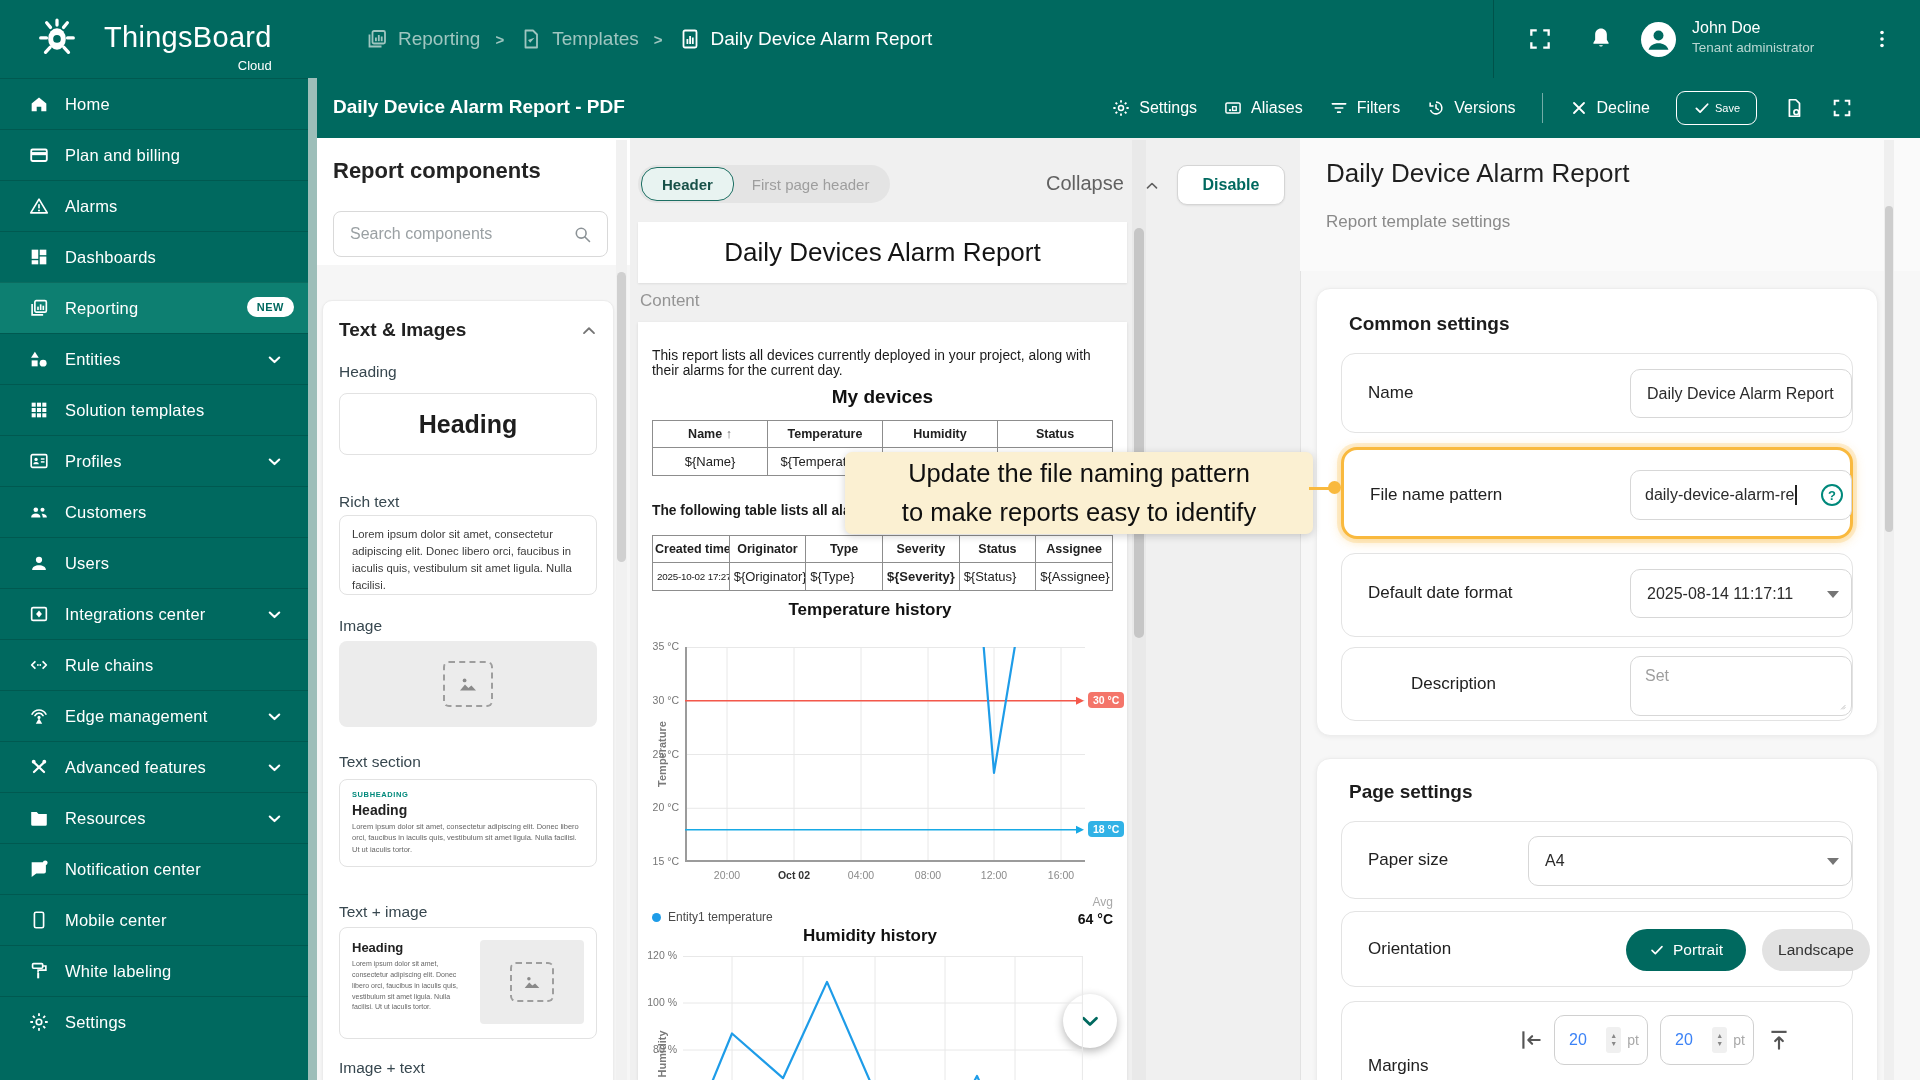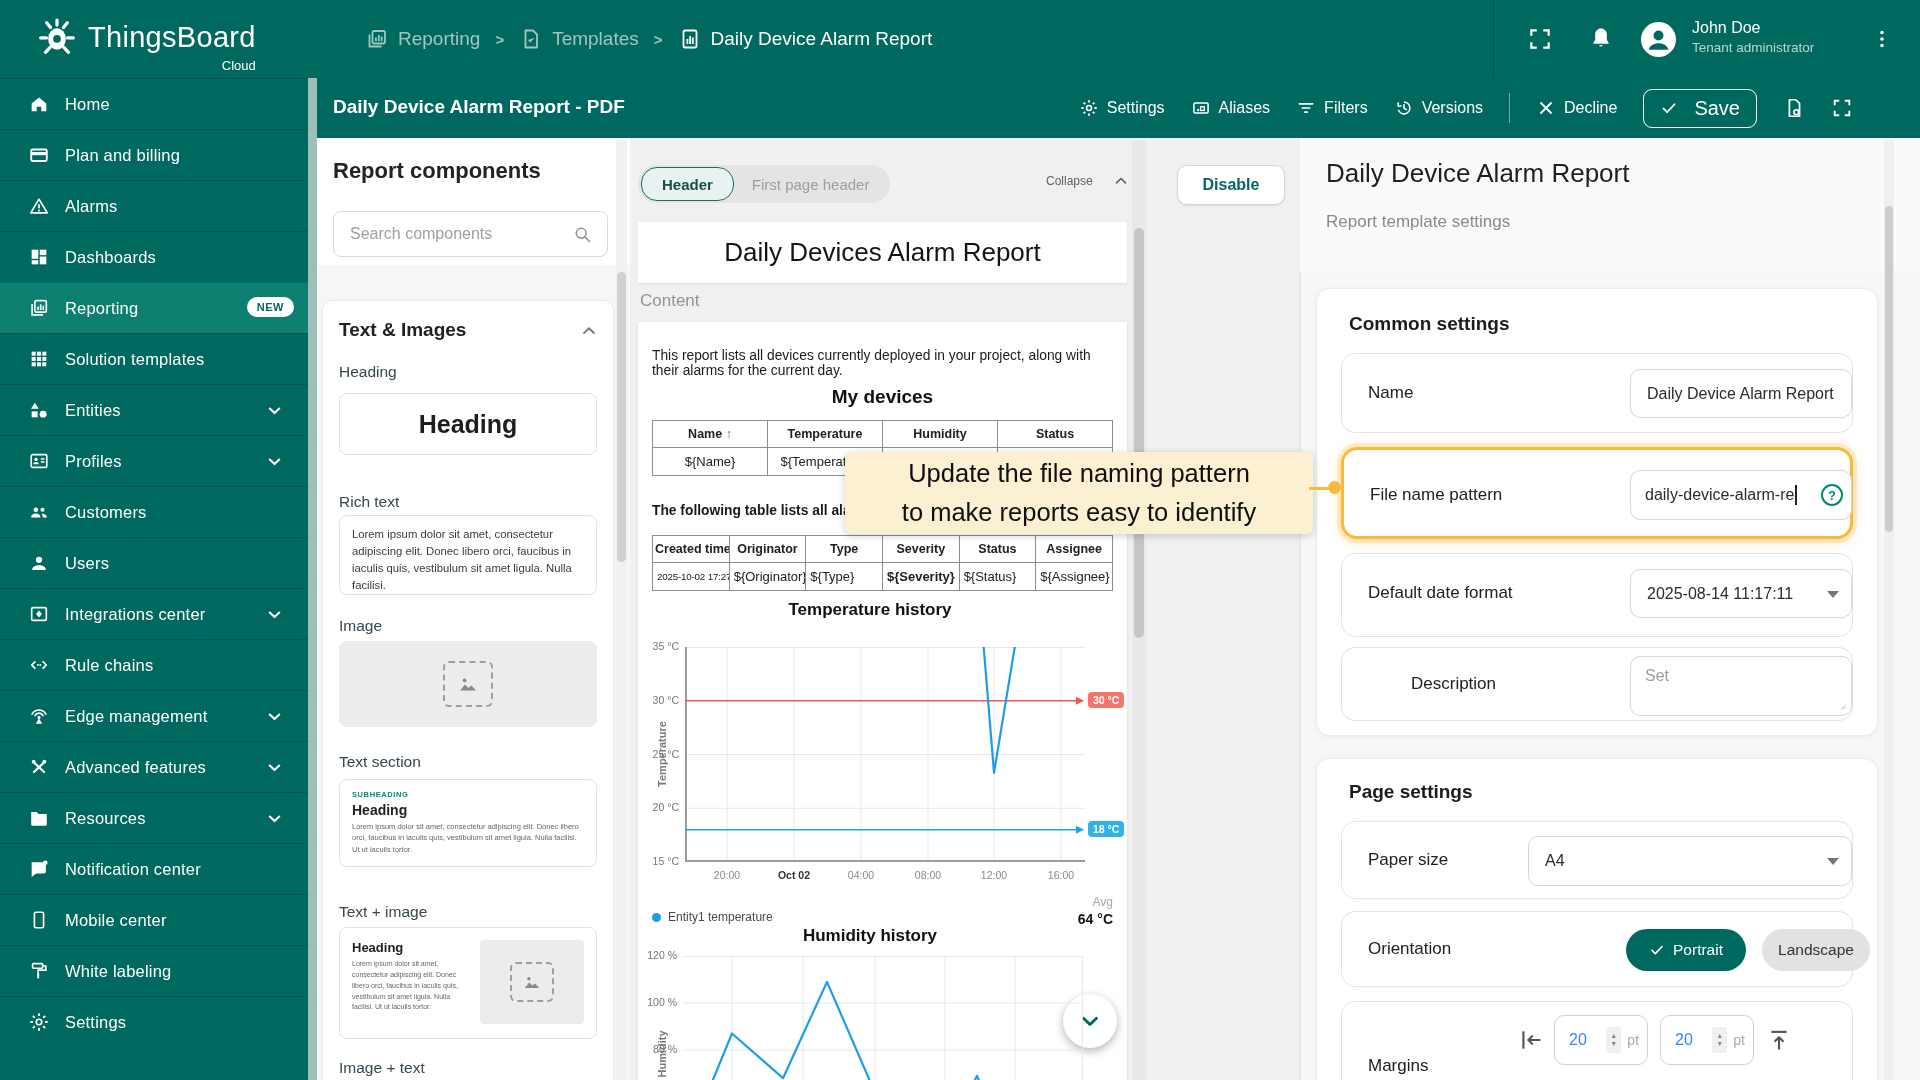--- a/index.html
+++ b/index.html
@@ -6,21 +6,21 @@
   .stage{position:relative;width:1920px;height:1080px;overflow:hidden;background:#f0f0f0;
     font-family:"Liberation Sans","DejaVu Sans",sans-serif;color:#212121;}
   .abs{position:absolute;}
   .icn{display:inline-flex;align-items:center;justify-content:center;}
   .icn svg{width:100%;height:100%;display:block;}
 
   
   .topbar{position:absolute;left:0;top:0;width:1920px;height:78px;background:#00695f;color:#fff;}
   .brand{position:absolute;left:34px;top:14px;display:flex;align-items:flex-start;}
   .brand-bug{width:46px;height:46px;color:#fff;}
-  .brand-text{margin-left:8px;position:relative;}
+  .brand-text{margin-left:24px;position:relative;}
   .brand-name{font-size:29px;font-weight:500;letter-spacing:.3px;line-height:46px;}
   .brand-sub{position:absolute;right:0;top:44px;font-size:13px;font-weight:400;}
   .crumbs{position:absolute;left:365px;top:0;height:78px;display:flex;align-items:center;gap:15px;font-size:19px;}
   .crumb{display:flex;align-items:center;gap:9px;color:#9fc6c0;cursor:pointer;}
   .crumb.active{color:#fff;}
   .crumb .icn{width:24px;height:24px;}
   .crumb-sep{color:#9fc6c0;font-size:15px;font-weight:700;}
   .top-divider{position:absolute;left:1493px;top:0;width:1px;height:78px;background:rgba(0,0,0,0.22);}
   .top-iconbtn{width:26px;height:26px;color:#fff;cursor:pointer;}
   .fs-btn{position:absolute;left:1527px;top:26px;}
@@ -31,21 +31,21 @@
   .user-role{font-size:13.5px;color:#b9d7d2;}
   .kebab{position:absolute;left:1870px;top:26px;width:24px;height:26px;color:#fff;cursor:pointer;}
 
   
   .toolbar2{position:absolute;left:308px;top:78px;width:1612px;height:60px;background:#00695f;color:#fff;}
   .tb-title{position:absolute;left:25px;top:18px;font-size:19px;font-weight:700;}
   .tb-actions{position:absolute;right:67px;top:0;height:60px;display:flex;align-items:center;gap:26px;}
   .tb-btn{display:flex;align-items:center;gap:8px;font-size:16px;font-weight:500;cursor:pointer;}
   .tb-btn .icn{width:20px;height:20px;}
   .tb-sep{width:1px;height:30px;background:rgba(255,255,255,0.45);}
-  .save-btn{display:flex;align-items:center;gap:16px;font-size:20px;font-weight:500;border:1.5px solid #fff;
+  .save-btn{display:flex;align-items:center;gap:4px;font-size:11px;font-weight:500;border:1.5px solid #fff;
     border-radius:9px;padding:7px 16px;cursor:pointer;}
   .tb-iconbtn{width:22px;height:22px;color:#fff;cursor:pointer;}
 
   
   .sidebar{position:absolute;left:0;top:78px;width:308px;height:1002px;background:#00695f;overflow:hidden;}
   .side-item{height:51px;box-sizing:border-box;border-top:1px solid rgba(0,0,0,0.15);display:flex;align-items:center;
     color:#fff;cursor:pointer;position:relative;padding-left:28px;}
   .side-item.active{background:#0d7f71;}
   .side-icon{width:22px;height:22px;color:#fff;flex:0 0 22px;}
   .side-label{margin-left:15px;font-size:16.5px;font-weight:500;letter-spacing:.2px;}
@@ -85,21 +85,21 @@
   .ti-img{width:104px;height:84px;background:#ececec;border-radius:4px;display:flex;align-items:center;justify-content:center;}
   .cmp-scrollbar{position:absolute;left:616px;top:140px;width:11px;height:940px;background:#f1f1f1;}
   .cmp-thumb{position:absolute;left:617px;top:272px;width:9px;height:290px;background:#d0d0d0;border-radius:5px;}
 
   
   .center-panel{position:absolute;left:630px;top:138px;width:670px;height:942px;background:#f0f0f0;}
   .tabs-pill{position:absolute;left:638px;top:165px;width:252px;height:38px;background:#e4e4e4;border-radius:19px;display:flex;align-items:center;}
   .tab-header{height:32px;margin-left:3px;padding:0 20px;background:#e8f3f1;border:1.5px solid #1d6f63;border-radius:16px;
     display:flex;align-items:center;font-size:15px;font-weight:700;color:#175048;cursor:pointer;}
   .tab-first{padding:0 18px;font-size:15px;color:#9e9e9e;cursor:pointer;}
-  .collapse-btn{position:absolute;left:1046px;top:172px;display:flex;align-items:center;gap:19px;font-size:12px;color:#616161;cursor:pointer;}
+  .collapse-btn{position:absolute;left:1046px;top:172px;display:flex;align-items:flex-end;gap:19px;font-size:20px;color:#616161;cursor:pointer;}
   .collapse-btn .icn{width:18px;height:18px;}
   .disable-btn{position:absolute;left:1177px;top:165px;width:106px;height:38px;background:#fff;border:1px solid #d5d5d5;
     border-radius:10px;display:flex;align-items:center;justify-content: center;font-size:16px;font-weight:600;color:#00695f;cursor:pointer;
     box-shadow:0 1px 2px rgba(0,0,0,0.08);}
   .doc-header{position:absolute;left:638px;top:222px;width:489px;height:61px;background:#fff;display:flex;align-items:center;
     justify-content:center;font-size:26px;font-weight:500;color:#141414;box-shadow:0 1px 2px rgba(0,0,0,0.08);}
   .content-label{position:absolute;left:640px;top:291px;font-size:17px;color:#949494;}
   .doc-page{position:absolute;left:638px;top:322px;width:489px;height:758px;background:#fff;box-shadow:0 1px 3px rgba(0,0,0,0.1);}
   .doc-intro{position:absolute;left:652px;top:348px;width:461px;font-size:13.8px;color:#1a1a1a;}
   .tbl-title{position:absolute;left:652px;width:461px;text-align:center;font-size:19px;font-weight:700;color:#111;}
@@ -400,49 +400,49 @@
               <rect x="15.8" y="9.5" width="1.8" height="4.7"></rect>
             </g>
           </svg>
         </span>
         <span class="side-label">Reporting</span>
         <span class="side-badge">NEW</span>
       </div>
       <div class="side-item">
         <span class="icn side-icon">
           <svg viewBox="0 0 24 24">
+            <path d="M7.5 4l4.2 6.5H3.3z" fill="currentColor"></path>
+            <rect x="4" y="13.5" width="6.5" height="6.5" fill="currentColor"></rect>
+            <circle cx="16.5" cy="16.5" r="3.8" fill="currentColor"></circle>
+          </svg>
+        </span>
+        <span class="side-label">Entities</span>
+        <span class="icn side-chevron">
+          <svg viewBox="0 0 24 24">
+            <path d="M6 9.5l6 5.8 6-5.8" fill="none" stroke="currentColor" stroke-width="2.6" stroke-linecap="round" stroke-linejoin="round"></path>
+          </svg>
+        </span>
+      </div>
+      <div class="side-item">
+        <span class="icn side-icon">
+          <svg viewBox="0 0 24 24">
             <g fill="currentColor">
               <rect x="4" y="4" width="4.4" height="4.4"></rect>
               <rect x="9.8" y="4" width="4.4" height="4.4"></rect>
               <rect x="15.6" y="4" width="4.4" height="4.4"></rect>
               <rect x="4" y="9.8" width="4.4" height="4.4"></rect>
               <rect x="9.8" y="9.8" width="4.4" height="4.4"></rect>
               <rect x="15.6" y="9.8" width="4.4" height="4.4"></rect>
               <rect x="4" y="15.6" width="4.4" height="4.4"></rect>
               <rect x="9.8" y="15.6" width="4.4" height="4.4"></rect>
               <rect x="15.6" y="15.6" width="4.4" height="4.4"></rect>
             </g>
           </svg>
         </span>
         <span class="side-label">Solution templates</span>
-      </div>
-      <div class="side-item">
-        <span class="icn side-icon">
-          <svg viewBox="0 0 24 24">
-            <path d="M7.5 4l4.2 6.5H3.3z" fill="currentColor"></path>
-            <rect x="4" y="13.5" width="6.5" height="6.5" fill="currentColor"></rect>
-            <circle cx="16.5" cy="16.5" r="3.8" fill="currentColor"></circle>
-          </svg>
-        </span>
-        <span class="side-label">Entities</span>
-        <span class="icn side-chevron">
-          <svg viewBox="0 0 24 24">
-            <path d="M6 9.5l6 5.8 6-5.8" fill="none" stroke="currentColor" stroke-width="2.6" stroke-linecap="round" stroke-linejoin="round"></path>
-          </svg>
-        </span>
       </div>
       <div class="side-item">
         <span class="icn side-icon">
           <svg viewBox="0 0 24 24">
             <rect x="3.5" y="5" width="17" height="14" rx="1.5" fill="none" stroke="currentColor" stroke-width="1.8"></rect>
             <circle cx="8.8" cy="10.3" r="1.8" fill="currentColor"></circle>
             <path d="M5.8 15.6c0-1.6 1.4-2.4 3-2.4s3 .8 3 2.4z" fill="currentColor"></path>
             <rect x="14" y="9" width="4" height="1.6" fill="currentColor"></rect>
             <rect x="14" y="12.2" width="4" height="1.6" fill="currentColor"></rect>
           </svg>

